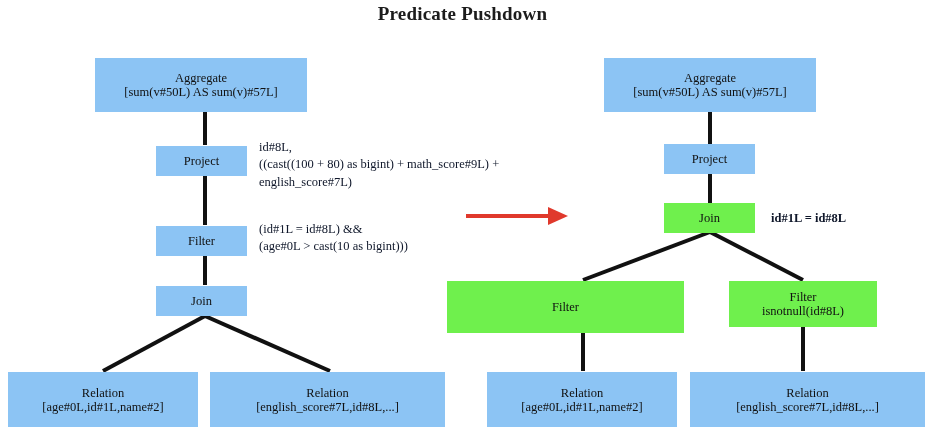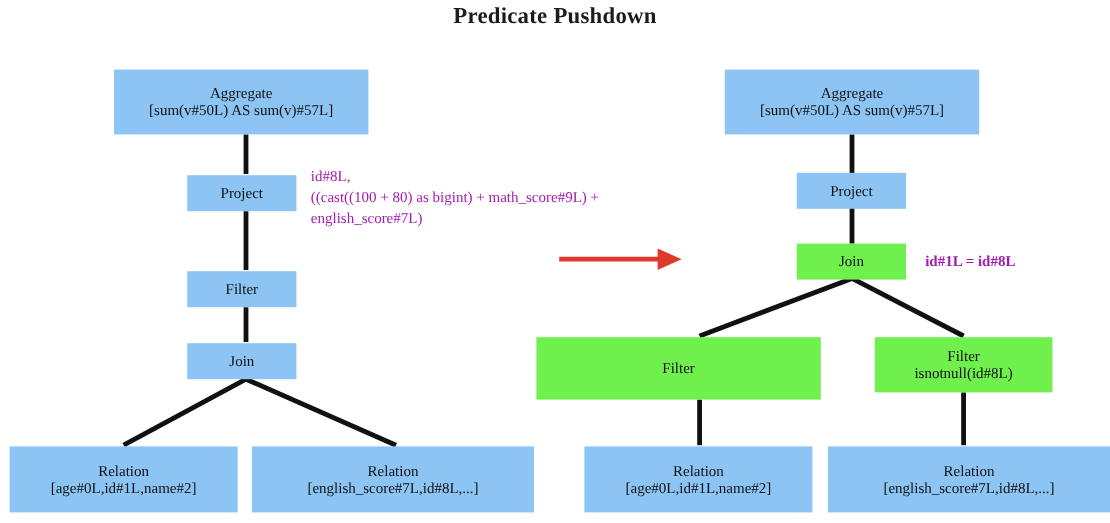--- a/index.html
+++ b/index.html
@@ -69,21 +69,21 @@
   }
   .node .ln.wrap {
     white-space: normal;
   }
   .node-blue  { background: #8cc4f4; }
   .node-green { background: #6ff04d; }
 
   
   .annot {
     position: absolute;
-    color: #a21caf;
+    color: #0f172a;
     font-size: 12.5px;
     line-height: 1.38;
     white-space: pre;
     z-index: 4;
     font-family: "Liberation Serif", "DejaVu Serif", serif;
   }
 </style>
 </head>
 <body>
 
@@ -136,20 +136,22 @@
 
   <div class="node node-blue" style="left:210px; top:372px; width:235px; height:55px;">
     <span class="ln">Relation</span>
     <span class="ln">[english_score#7L,id#8L,...]</span>
   </div>
 
   <div class="annot" style="left:259px; top:139px;">id#8L,
 ((cast((100 + 80) as bigint) + math_score#9L) +
 english_score#7L)</div>
 
+  <div class="annot" style="left:259px; top:221px;">(id#1L = id#8L) &amp;&amp;
+(age#0L &gt; cast(10 as bigint)))</div>
 
   <div class="node node-blue" style="left:604px; top:58px; width:212px; height:54px;">
     <span class="ln">Aggregate</span>
     <span class="ln">[sum(v#50L) AS sum(v)#57L]</span>
   </div>
 
   <div class="node node-blue" style="left:664px; top:144px; width:91px; height:30px;">
     <span class="ln">Project</span>
   </div>
 

